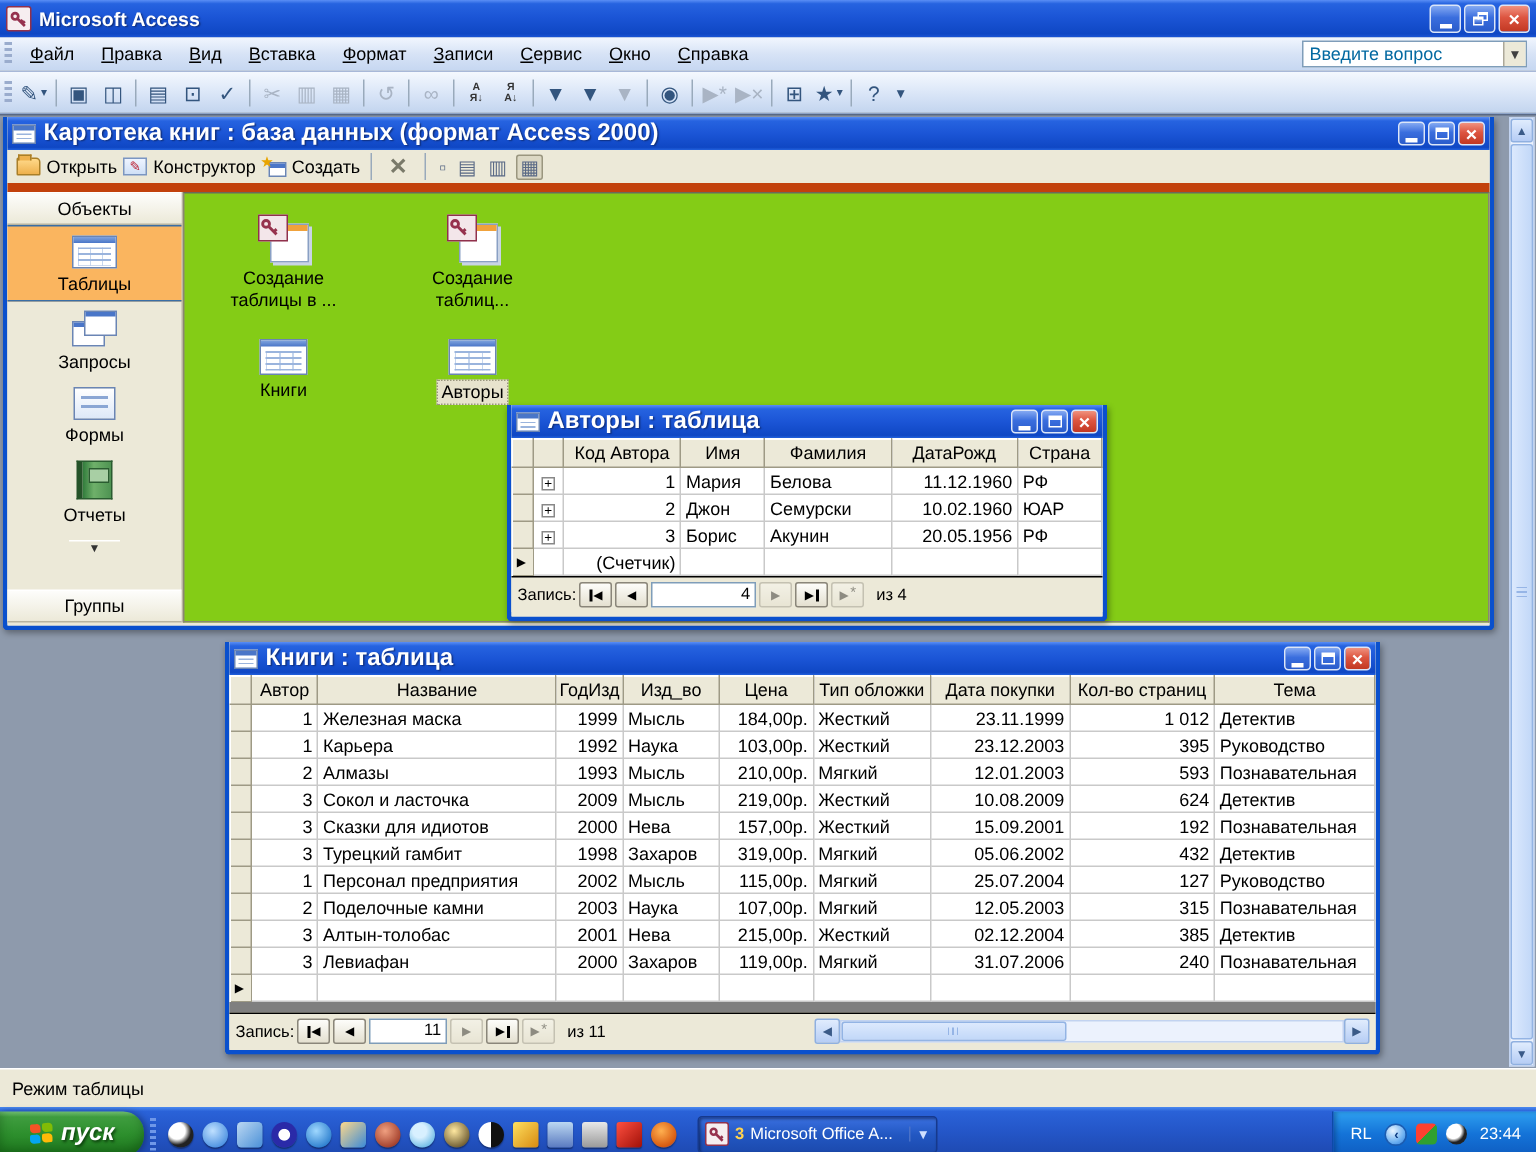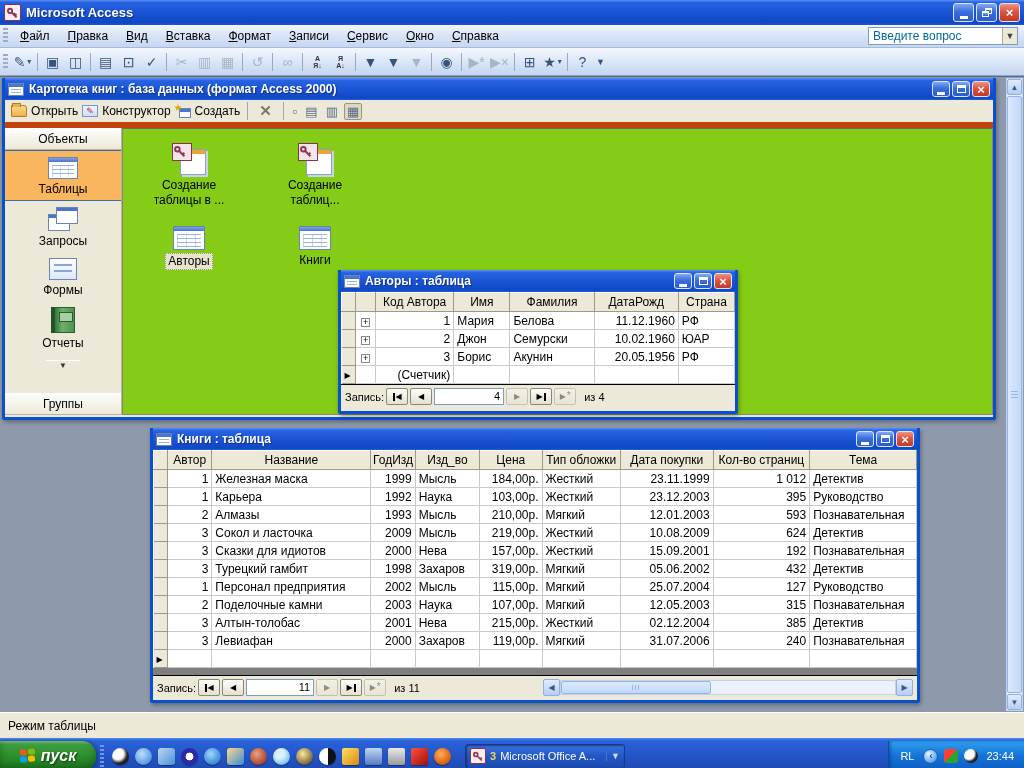--- a/index.html
+++ b/index.html
@@ -61,21 +61,21 @@
   .vthumb { flex:1; margin:1px 0; background:linear-gradient(90deg,#dcE9fd,#c2d8f8); border:1px solid #93b4e4;
     border-radius:2px; position:relative; }
   .vthumb .grip { position:absolute; left:3px; right:3px; top:50%; height:8px; transform:translateY(-50%);
     background:repeating-linear-gradient(180deg,#96b5e6 0 1px,transparent 1px 3px); }
 
   
   .xpwin { position:absolute; border:3px solid #0a50cd; border-top:none; border-radius:0 0 3px 3px;
     box-shadow:1px 2px 4px rgba(0,0,0,.35); background:#ece9d8; }
   .xptitle { height:22px; background:linear-gradient(180deg,#5a8ef5 0%,#2663e0 12%,#1b55d6 50%,#0f47c4 92%,#2261dd 100%);
     display:flex; align-items:center; padding:0 3px; }
-  .xptitle .ttext { color:#fff; font-weight:bold; font-size:12px; margin-left:5px; flex:1;
+  .xptitle .ttext { color:#fff; font-weight:bold; font-size:16px; margin-left:5px; flex:1;
     text-shadow:1px 1px 1px #10307e; white-space:nowrap; overflow:hidden; }
   .xptitle .wbtn { width:18px; height:16px; }
   .tblico { width:16px; height:13px; background:#fff; border:1px solid #6a85b4; position:relative; flex:none; }
   .tblico::before { content:""; position:absolute; left:0; right:0; top:0; height:3px; background:#4a76c8; }
   .tblico::after { content:""; position:absolute; left:2px; right:2px; top:5px; height:6px;
     background:repeating-linear-gradient(180deg,#9ab4dd 0 1px,transparent 1px 3px); }
 
   
   #dbwin { left:2px; top:1px; width:994px; height:342px; }
   #dbtoolbar { height:28px; display:flex; align-items:center; padding:0 6px; gap:4px;
@@ -446,27 +446,27 @@
                       <circle cx="5" cy="6" r="2.6"></circle>
                       <path d="M7 8l6 6M11 12l2-2"></path>
                     </g>
                   </svg>
                 </span>
               </span>
               <span class="lbl">Создание таблиц...</span>
             </div>
           </div>
           <div class="listrow">
+            <div class="listitem">
+              <span class="ico-tbl"></span>
+              <span class="lbl">Книги</span>
+            </div>
             <div class="listitem selected">
               <span class="ico-tbl"></span>
               <span class="lbl">Авторы</span>
-            </div>
-            <div class="listitem">
-              <span class="ico-tbl"></span>
-              <span class="lbl">Книги</span>
             </div>
           </div>
         </div>
     </div>
   </div>
 
   <div class="xpwin" id="authorswin">
     <div class="xptitle">
       <span class="tblico"></span>
       <span class="ttext">Авторы : таблица</span>
@@ -748,21 +748,21 @@
     <div class="dsfiller"></div>
     <div class="navbar">
       <span>Запись:</span>
       <span class="navbtn">
           <span class="bar"></span>
           <span class="arr">◀</span>
         </span>
       <span class="navbtn">
           <span class="arr">◀</span>
         </span>
-      <span class="navbox" style="width:68px;">11</span>
+      <span class="navbox" style="width:52px;">11</span>
       <span class="navbtn dis">
           <span class="arr">▶</span>
         </span>
       <span class="navbtn">
           <span class="arr">▶</span>
           <span class="bar"></span>
         </span>
       <span class="navbtn dis">
           <span class="arr">▶</span>
           <span class="star">*</span>

